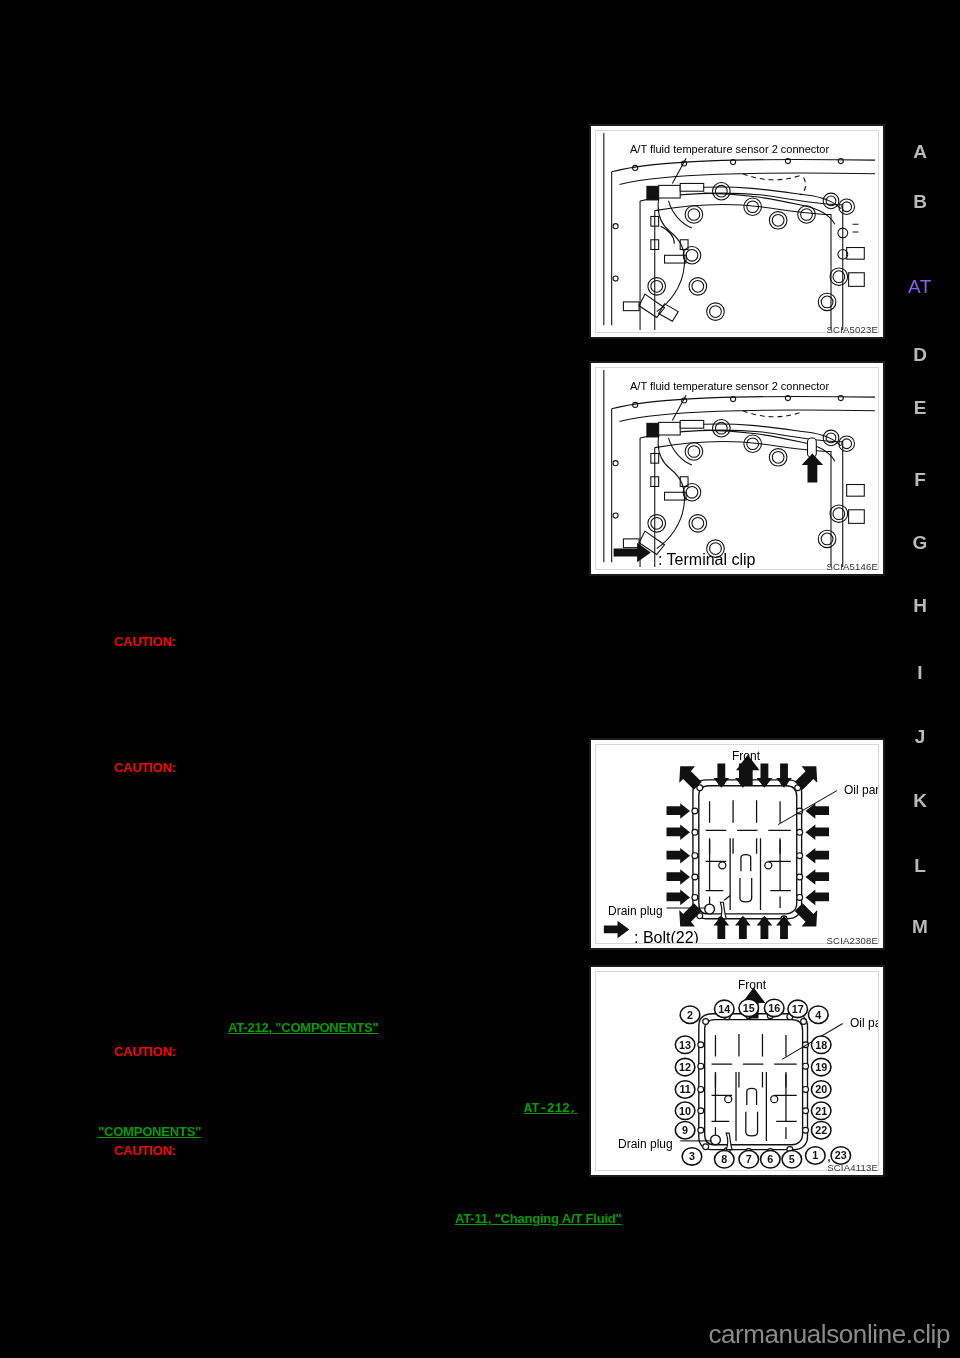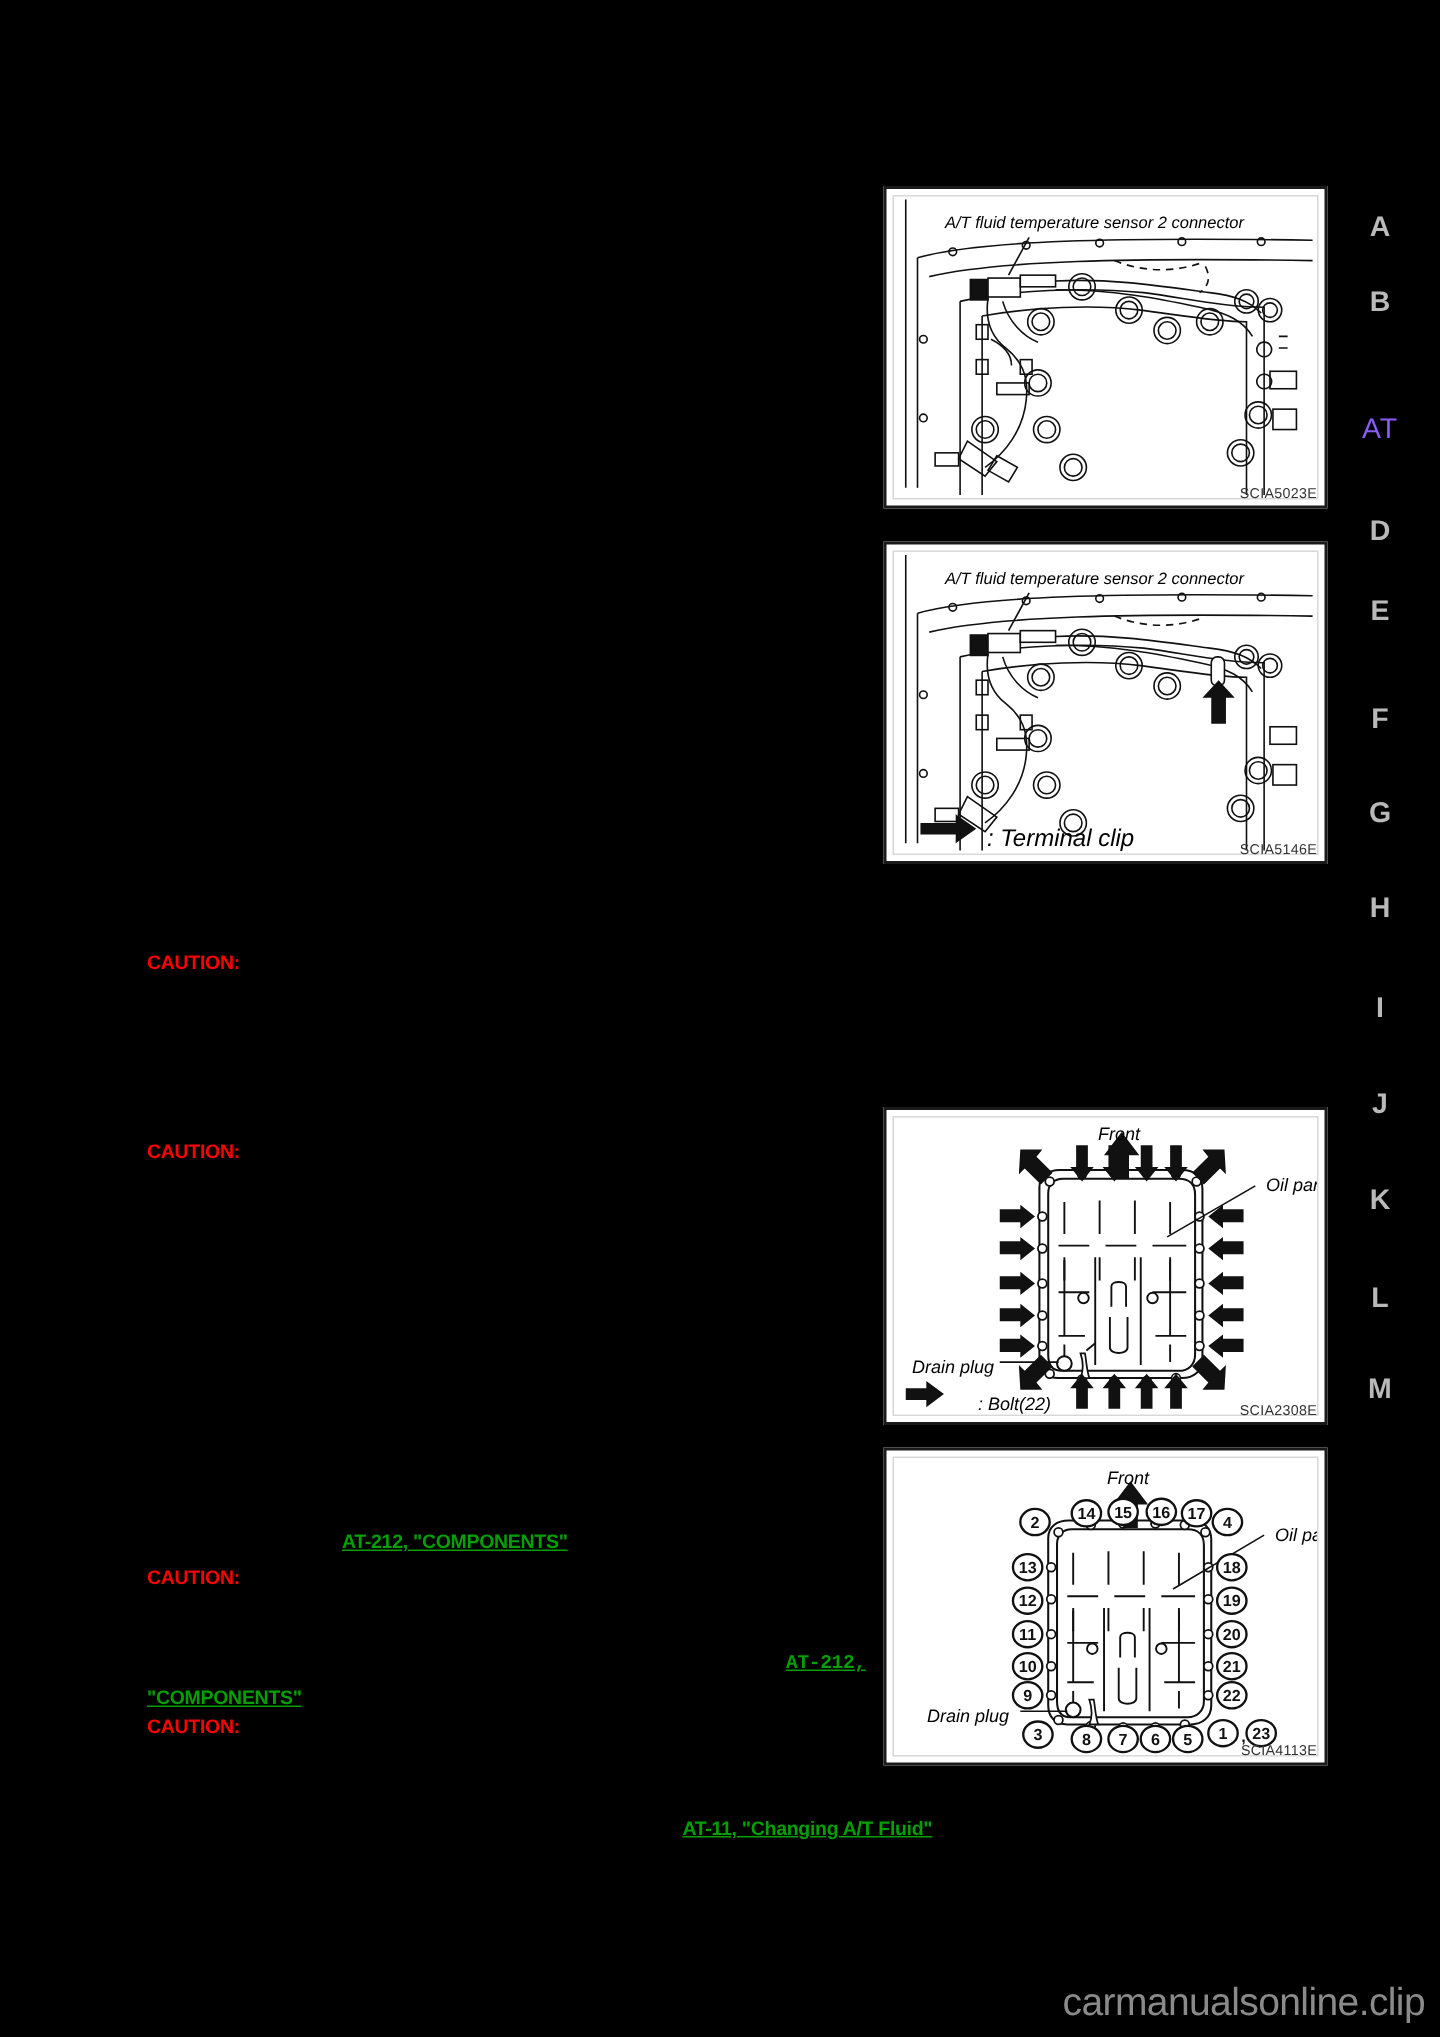--- a/index.html
+++ b/index.html
@@ -12,24 +12,24 @@
       color:#b9b9b9;font-weight:bold;font-size:19px;line-height:19px;}
   .tab-letter.current{color:#8b5cf6;font-weight:normal;font-size:19px;letter-spacing:0.5px;}
 
   
   .figure{position:absolute;background:#ffffff;border:2px solid #1a1a1a;
       box-sizing:border-box;overflow:hidden;}
   .fig-inner{position:absolute;inset:4px;background:#fff;border:1px solid #d8d8d8;
       box-sizing:border-box;overflow:hidden;}
   .fig-code{position:absolute;right:5px;bottom:2px;font-size:9.5px;color:#333;
       font-family:"Liberation Sans",sans-serif;letter-spacing:0.2px;}
-  .fig-label{position:absolute;font-size:11px;color:#000;white-space:nowrap;font-style:italic;}
+  .fig-label{position:absolute;font-size:11px;color:#000;white-space:nowrap;}
   .fig-svg{position:absolute;left:0;top:0;width:100%;height:100%;}
   .caution{position:absolute;color:#ff0000;font-weight:bold;font-size:13px;
-      letter-spacing:-0.2px;font-family:"Liberation Sans",sans-serif;}
+      letter-spacing:-0.2px;font-family:"Liberation Sans",sans-serif;margin-left:16px;}
   .link{position:absolute;color:#00a000;font-weight:bold;font-size:13px;
       text-decoration:underline;letter-spacing:-0.2px;
       font-family:"Liberation Sans",sans-serif;white-space:nowrap;}
 
   
   #watermark{position:absolute;right:10px;bottom:8px;color:#8a8a8a;
       font-size:26px;letter-spacing:-0.4px;font-family:"Liberation Sans",sans-serif;}
 </style>
 </head>
 <body>
@@ -310,21 +310,21 @@
 
       <path d="M246 47 L186 82" stroke="#111" stroke-width="1.1" fill="none"></path>
 
       <path d="M72 168 L112 168" stroke="#111" stroke-width="1.1" fill="none"></path>
 
       <path d="M8 186 L22 186 L22 181 L34 190 L22 199 L22 194 L8 194 Z" fill="#111"></path>
     </svg>
     <div class="fig-label" style="left:136px;top:4px;font-size:12px;">Front</div>
     <div class="fig-label" style="left:248px;top:38px;font-size:12px;">Oil pan</div>
     <div class="fig-label" style="left:12px;top:159px;font-size:12px;">Drain plug</div>
-    <div class="fig-label" style="left:56px;top:184px;font-size:12px;">: Bolt(22)</div>
+    <div class="fig-label" style="left:38px;top:184px;font-size:16px;">: Bolt(22)</div>
   </div>
   <div class="fig-code">SCIA2308E</div>
 </div>
 
 <div class="figure" style="left:589px;top:965px;width:296px;height:212px;">
   <div class="fig-inner">
     <svg class="fig-svg" viewBox="0 0 288 204" preserveAspectRatio="none">
       <g fill="none" stroke="#111" stroke-width="1.4">
         <path d="M105 55 C 105 47, 111 43, 119 43 L202 43 C 211 43, 216 48, 216 56
                  L216 170 C 216 178, 210 183, 202 183 L118 183

